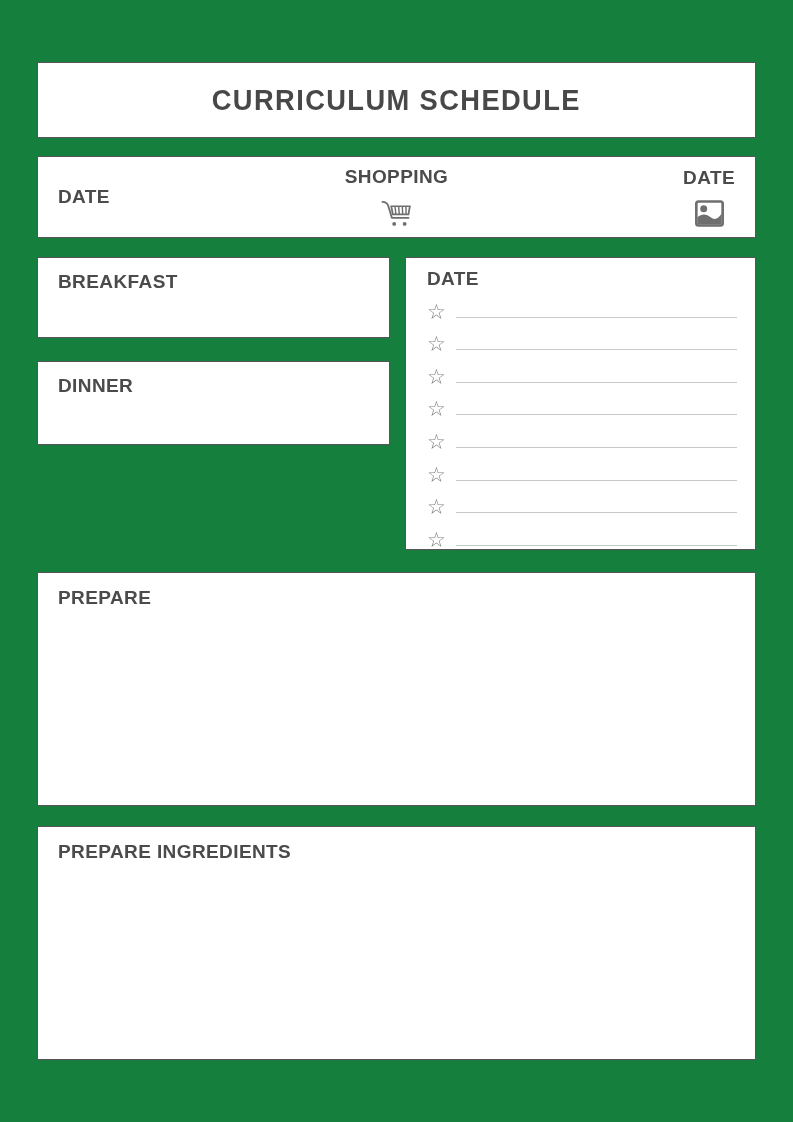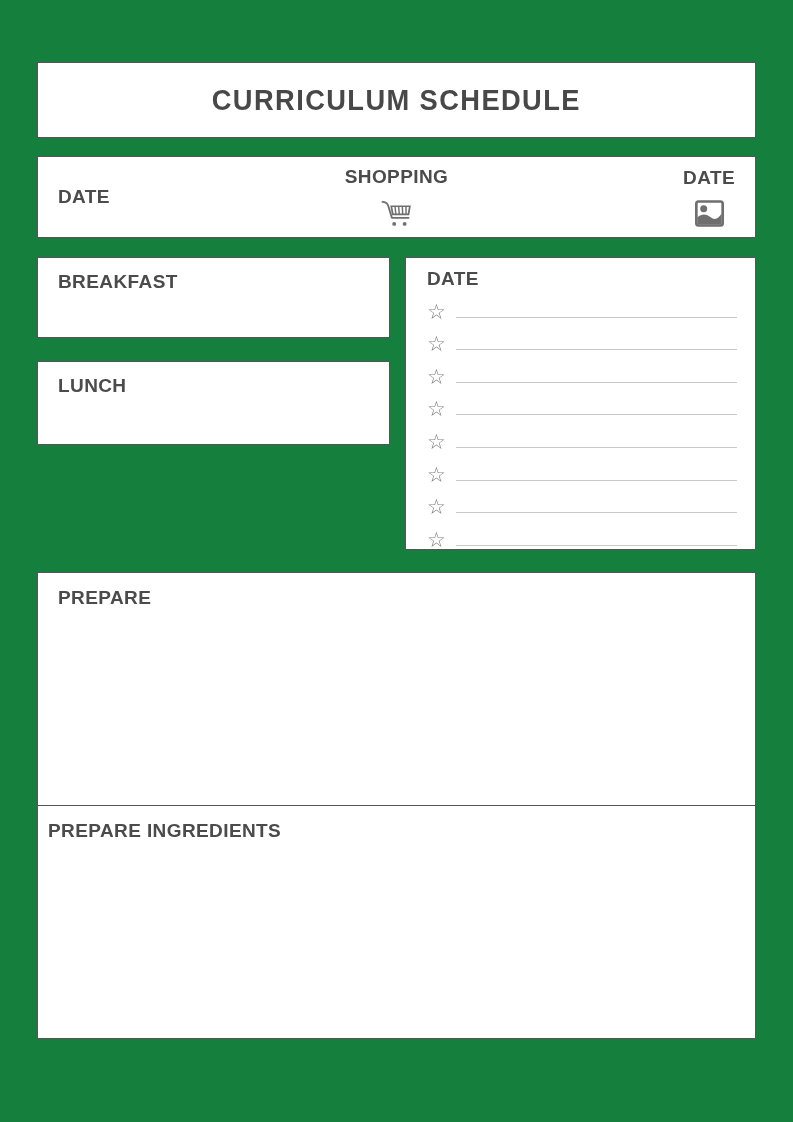--- a/index.html
+++ b/index.html
@@ -72,21 +72,21 @@
     margin-bottom: 1px;
   }
   .write-line {
     flex: 1;
     border-bottom: 1.2px solid #c9c9c9;
     margin: 0 2px 6px 10px;
   }
   
   .note { padding: 14px 0 0 20px; }
   .note-cookbook { left: 37px; top: 572px; width: 719px; height: 234px; }
-  .note-prepare  { left: 37px; top: 805px; width: 719px; height: 234px; padding-left: 10px; }
+  .note-prepare  { left: 37px; top: 826px; width: 719px; height: 234px; }
 </style>
 </head>
 <body>
 
 <div class="page">
 
   <section class="box title-box">
     <h1>CURRICULUM SCHEDULE</h1>
   </section>
 
@@ -118,21 +118,21 @@
           <circle cx="7.2" cy="7" r="2.9" fill="#6f6f6f"></circle>
         </svg>
       </span>
     </div>
   </section>
 
   <section class="box meal meal-breakfast">
     <span class="label">BREAKFAST</span>
   </section>
   <section class="box meal meal-lunch">
-    <span class="label">LUNCH</span>
+    <span class="label">DINNER</span>
   </section>
 
   <section class="box checklist">
     <span class="label">DATE</span>
     <div class="checklist-rows">
     <div class="check-row">
       <span class="star">☆</span>
       <div class="write-line"></div>
     </div>
 

